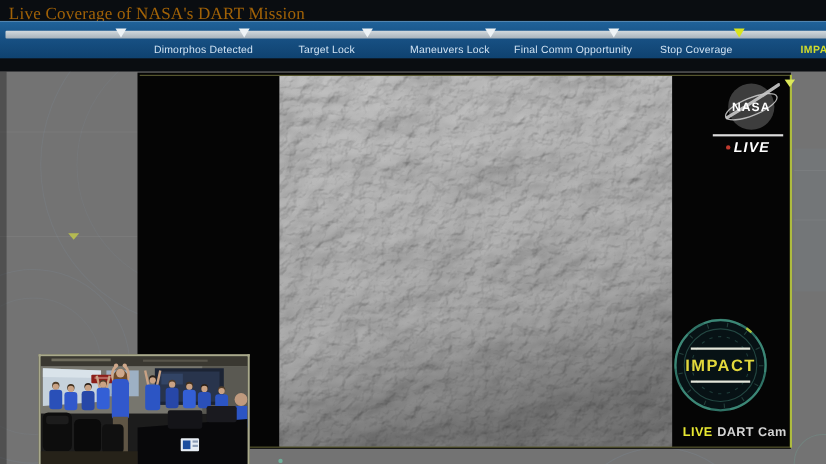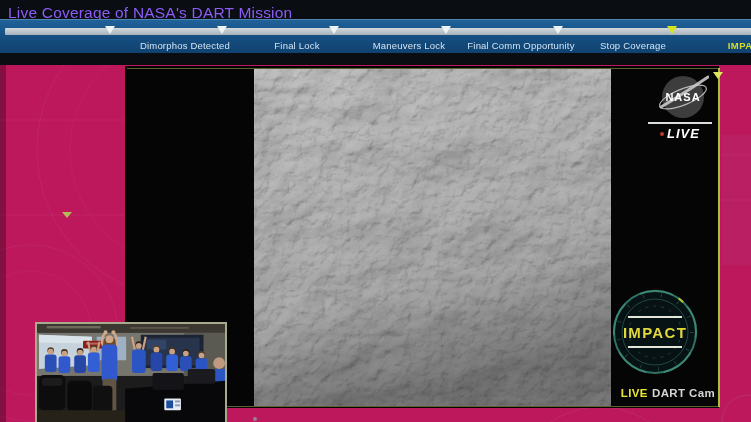--- a/index.html
+++ b/index.html
@@ -3,40 +3,40 @@
 <meta charset="utf-8">
 <style>
   html,body { margin:0; padding:0; background:#1a1a1a; }
   .screen {
     position:relative; width:751px; height:422px; overflow:hidden;
     background:#0a0d11; font-family:"Liberation Sans", sans-serif;
     -webkit-font-smoothing:antialiased;
   }
   
   .title-bar { position:absolute; left:0; top:0; width:751px; height:27px; background:#0a0d11; }
-  .title-bar .title { position:absolute; left:8px; top:4px; font-size:15.5px; color:#8b5cf6; letter-spacing:.2px; }
+  .title-bar .title { position:absolute; left:8px; top:4px; font-size:15.5px; color:#a16207; letter-spacing:.2px;font-family:Liberation Serif, serif; }
 
   
   .timeline {
     position:absolute; left:0; top:19px; width:751px; height:34px;
     background:linear-gradient(180deg,#20639b 0%, #175083 48%, #0f4270 100%);
     box-shadow:inset 0 1px 0 rgba(255,255,255,.22);
     padding-left:44px;
   }
   .track { position:absolute; left:5px; right:5px; top:9px; height:7px;
     background:linear-gradient(180deg,#d2d9dd,#a6b1ba); border-radius:1px; }
   .milestone { position:absolute; top:0; width:150px; margin-left:-75px; text-align:center; }
   .milestone .tri { position:absolute; left:50%; margin-left:-5px; top:7px; width:0; height:0;
     border-left:5px solid transparent; border-right:5px solid transparent; border-top:8px solid #eef3f6; }
   .milestone .lbl { position:absolute; top:21px; width:100%; font-size:9.5px; color:#d2e4f4; letter-spacing:.2px; }
   .milestone.current .tri { border-top-color:#d8e41f; }
   .milestone.current .lbl { color:#d3dd2a; font-weight:bold; letter-spacing:.5px; }
 
   
-  .stage { position:absolute; left:0; top:65px; width:751px; height:357px; background:#be185d; }
+  .stage { position:absolute; left:0; top:65px; width:751px; height:357px; background:#737373; }
   .decor { position:absolute; left:0; top:0; width:751px; height:357px; }
 
   .video-area { position:absolute; left:125px; top:1px; width:594px; height:342px; background:#050505; }
   .asteroid { position:absolute; left:254px; top:4px; width:357px; height:337px; }
   .frame-line { position:absolute; background:rgba(170,170,90,.55); }
   .fl-top    { left:127px; top:3px;   width:591px; height:1px; }
   .fl-bottom { left:127px; top:341px; width:591px; height:1px; }
   .fl-right  { left:718px; top:3px; width:2px; height:339px; background:#aebc3e; }
   .fl-tip    { position:absolute; left:713px; top:7px; width:10px; height:7px;
                background:#dce85a; clip-path:polygon(0 0,100% 0,50% 100%); }
@@ -77,21 +77,21 @@
 
   <div class="timeline">
     <div class="track"></div>
 
     <div class="milestone" style="left:110px">
       <span class="tri"></span>
       <span class="lbl">Dimorphos Detected</span>
     </div>
     <div class="milestone" style="left:222px">
       <span class="tri"></span>
-      <span class="lbl">Final Lock</span>
+      <span class="lbl">Target Lock</span>
     </div>
     <div class="milestone" style="left:334px">
       <span class="tri"></span>
       <span class="lbl">Maneuvers Lock</span>
     </div>
     <div class="milestone" style="left:446px">
       <span class="tri"></span>
       <span class="lbl">Final Comm Opportunity</span>
     </div>
     <div class="milestone" style="left:558px">

